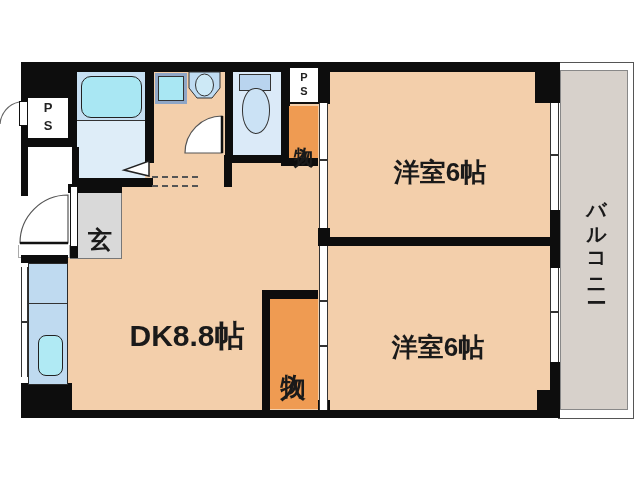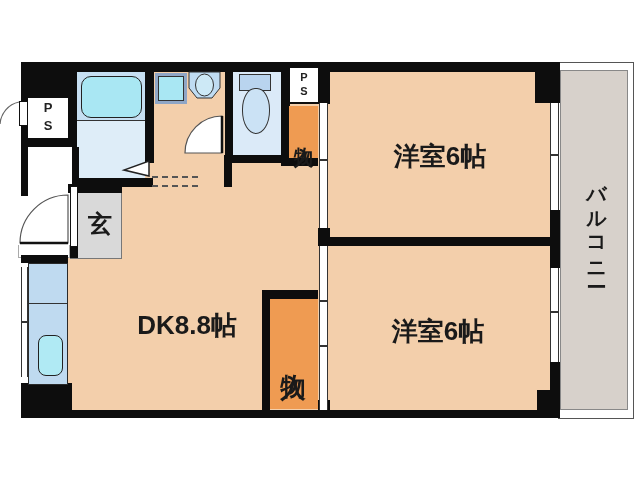--- a/index.html
+++ b/index.html
@@ -7,21 +7,21 @@
     position: relative;
     width: 640px; height: 480px;
     background: #ffffff;
     font-family: "Liberation Sans", "DejaVu Sans", sans-serif;
     overflow: hidden;
   }
   #plan * { box-sizing: border-box; position: absolute; }
   .wall   { background:#0d0d0d; }
   .floor  { background:#F3CFAB; }
   .white  { background:#ffffff; }
-  .label  { color:#1a1a1a; font-weight:600; text-align:center; white-space:nowrap; }
+  .label  { color:#1a1a1a; font-weight:600; text-align:center; white-space:nowrap;margin-top:16px; }
   .vtext  { writing-mode: vertical-rl; text-orientation: mixed; }
   .vup    { text-orientation: upright; }
   .window { background:#ffffff; border-left:1.5px solid #333; border-right:1.5px solid #333; }
   .tick   { background:#333; height:1.5px; left:-1px; right:-1px; }
   .slide  { background:#ffffff; border-left:1px solid #333; border-right:1px solid #333; }
   svg.overlay { left:0; top:0; }
 </style>
 </head>
 <body>
 
@@ -118,19 +118,19 @@
     <path d="M 68 243 L 20 243 A 48 48 0 0 1 68 195 Z" fill="#ffffff" stroke="#555" stroke-width="1.2"></path>
     <line x1="20" y1="243" x2="68" y2="243" stroke="#111" stroke-width="2.5"></line>
     <path d="M 222 153 L 185 153 A 37 37 0 0 1 222 116 Z" fill="#ffffff" stroke="#555" stroke-width="1.2"></path>
     <line x1="222" y1="116" x2="222" y2="153" stroke="#111" stroke-width="2.5"></line>
     <path d="M 19 102 A 24 24 0 0 0 0 124" fill="none" stroke="#666" stroke-width="1.2"></path>
     <polygon points="149,161 149,176 124,170" fill="#ffffff" stroke="#222" stroke-width="1.5"></polygon>
     <polygon points="189,72 220,72 220,88 212,98 197,98 189,88" fill="#BFDCF2" stroke="#333" stroke-width="1"></polygon>
     <ellipse cx="204.5" cy="85" rx="9" ry="11" fill="#CDE9F6" stroke="#333" stroke-width="1"></ellipse>
   </svg>
 
-  <div class="label" style="left:117px;top:308px;width:140px;font-size:26px;">DK8.8帖</div>
+  <div class="label" style="left:117px;top:300px;width:140px;font-size:30px;">DK8.8帖</div>
   <div class="label" style="left:360px;top:139px;width:160px;font-size:26px;">洋室6帖</div>
   <div class="label" style="left:358px;top:314px;width:160px;font-size:26px;">洋室6帖</div>
   <div class="label vtext" style="left:584px;top:172px;font-size:20px;letter-spacing:3px;font-weight:600;">バルコニー</div>
   <div class="label" style="left:86px;top:208px;width:28px;font-size:24px;">玄</div>
 
 </div>
 
 </body></html>

